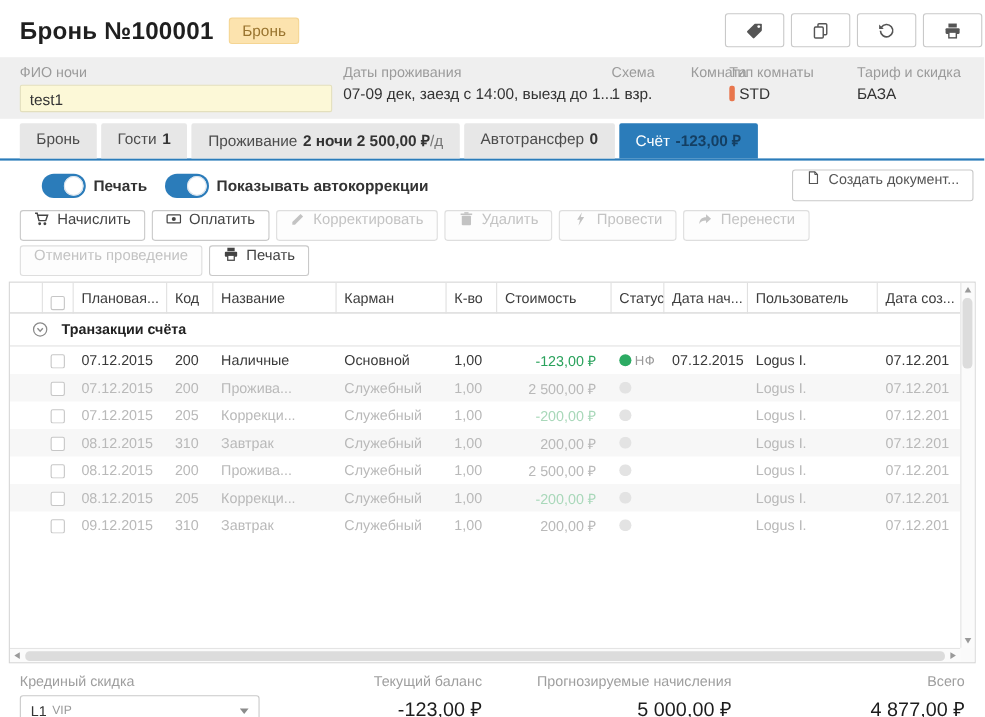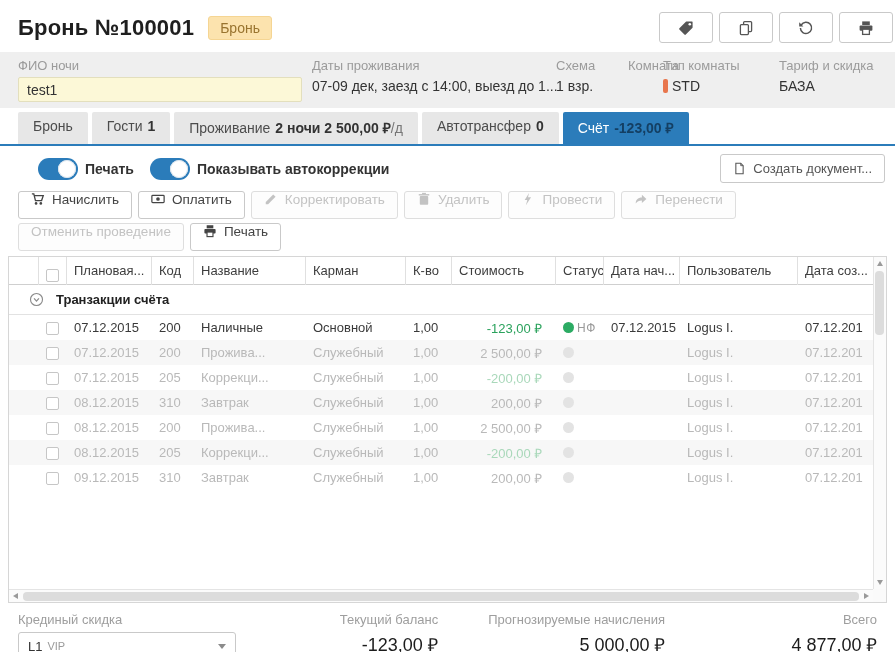--- a/index.html
+++ b/index.html
@@ -41,21 +41,21 @@
   .seg-btn { display:flex; align-items:center; gap:7px; height:29px; padding:0 13px; border:1px solid #c9c9c9; background:#fbfbfb; color:#444; font-size:14px; margin-left:-1px; cursor:pointer; }
   .seg-btn:first-child { border-radius:3px 0 0 3px; margin-left:0; }
   .seg-btn:last-child { border-radius:0 3px 3px 0; }
   .seg-btn.active { background:#2b7cba; border-color:#2b7cba; color:#fff; z-index:1; }
   .seg-btn svg { width:14px; height:14px; }
   .seg-btn .cnt { font-weight:700; color:#333; }
   .toggle-wrap { display:flex; align-items:center; gap:7px; margin-left:20px; cursor:pointer; }
   .toggle { width:40px; height:22px; border-radius:11px; background:#2b7cba; position:relative; flex:none; }
   .toggle .knob { position:absolute; top:2px; right:2px; width:18px; height:18px; border-radius:50%; background:#fff; box-shadow:inset 0 0 0 1px #d7e2ec; }
   .toggle-lbl { font-size:14px; font-weight:700; color:#333; white-space:nowrap; }
-  .create-doc { margin-left:auto; display:flex; align-items:center; gap:7px; height:29px; padding:0 12px; background:#fff; border:1px solid #c9c9c9; border-radius:3px; font-size:13px; color:#555; cursor:pointer; }
+  .create-doc { margin-left:auto; display:flex; gap:7px; height:29px; padding:0 12px; background:#fff; border:1px solid #c9c9c9; border-radius:3px; font-size:13px; color:#555; cursor:pointer; }
   .create-doc svg { width:13px; height:13px; }
 
   
   .toolbar { margin:8px 10px 0 18px; }
   .tb-row { display:flex; gap:6px; margin-bottom:4px; }
   .btn { display:flex; align-items:flex-start; gap:7px; height:28px; padding:0 12px; background:#fff; border:1px solid #c9c9c9; border-radius:3px; font-size:13.5px; color:#444; cursor:pointer; white-space:nowrap; }
   .btn svg { width:14px; height:14px; }
   .btn.disabled { color:#c3c3c3; border-color:#dedede; background:#fdfdfd; cursor:default; }
 
   

